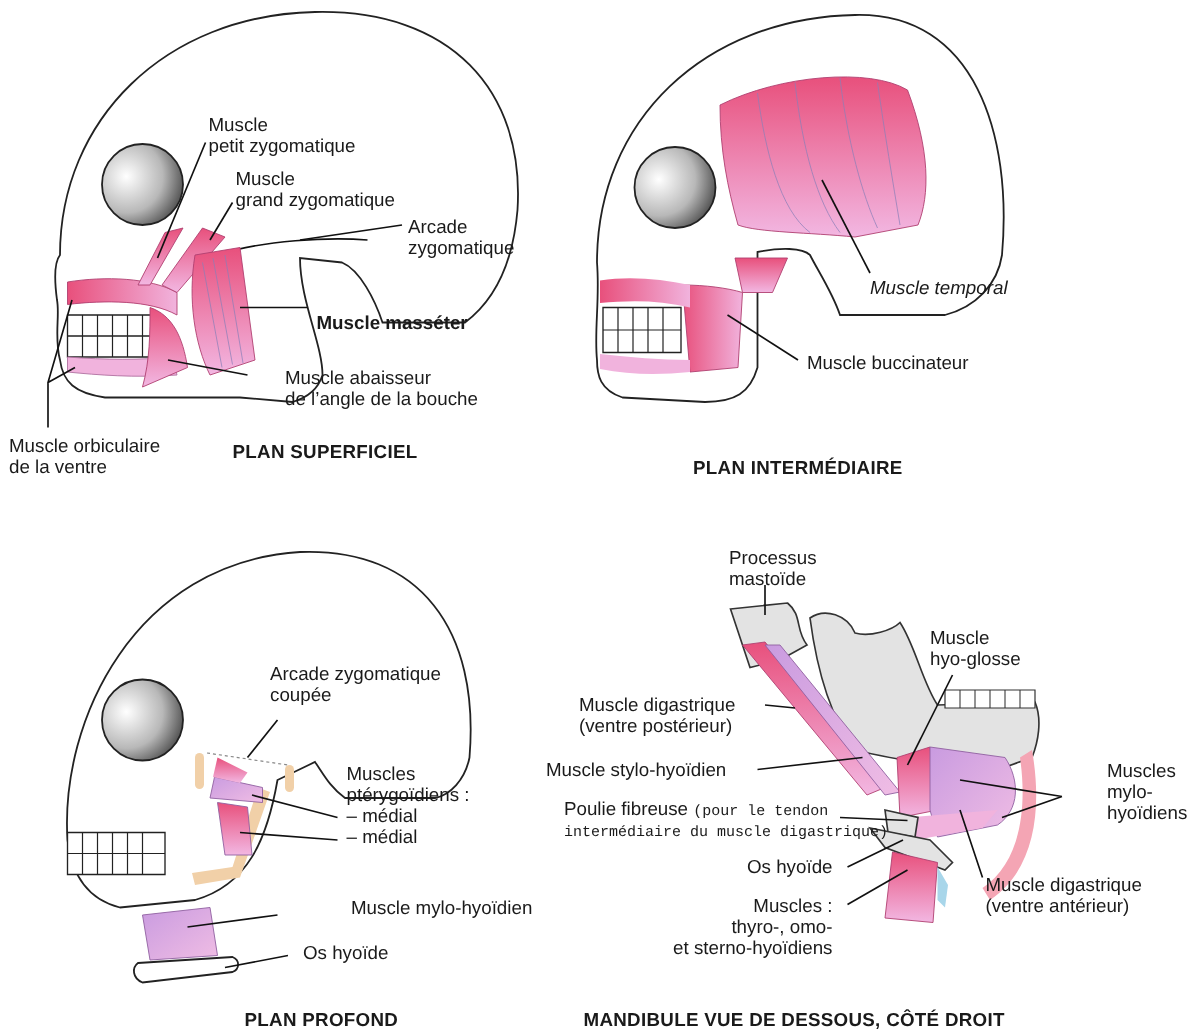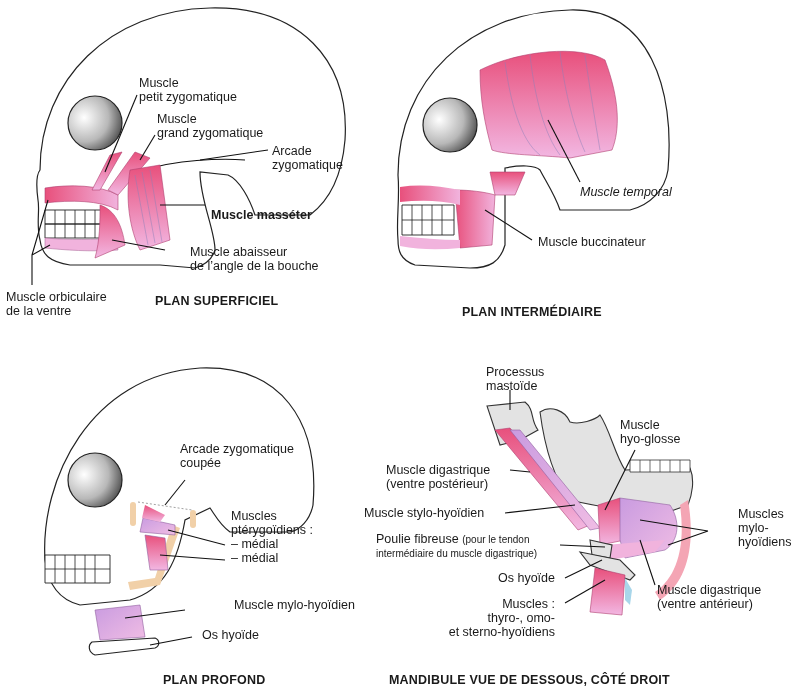--- a/index.html
+++ b/index.html
@@ -1,21 +1,21 @@
 <!DOCTYPE html>
 <html><head>
 <meta charset="utf-8">
 <style>
   html, body { margin:0; padding:0; background:#ffffff; }
   body { width:800px; height:690px; position:relative; overflow:hidden;
          font-family:"Liberation Sans", sans-serif; color:#1a1a1a; }
   svg.art { position:absolute; left:0; top:0; width:800px; height:690px; }
   .lbl { position:absolute; font-size:12.5px; line-height:14px; white-space:nowrap; }
   .lbl.r { text-align:right; }
-  .small { font-size:10px; }
+  .small { font-size:10px;font-family:Liberation Mono, monospace; }
   .title { position:absolute; font-size:12.5px; font-weight:bold; letter-spacing:0.2px; white-space:nowrap; }
   .skull { fill:#ffffff; stroke:#222; stroke-width:1.2; }
   .line { stroke:#111; stroke-width:1.1; fill:none; }
   .fiber { stroke:#8a7fb8; stroke-width:0.6; fill:none; opacity:0.8; }
   .bone2 { fill:#e3e3e3; stroke:#333; stroke-width:1.1; }
   .cut { fill:#f1d0a8; stroke:none; }
 </style>
 </head>
 <body>
 

